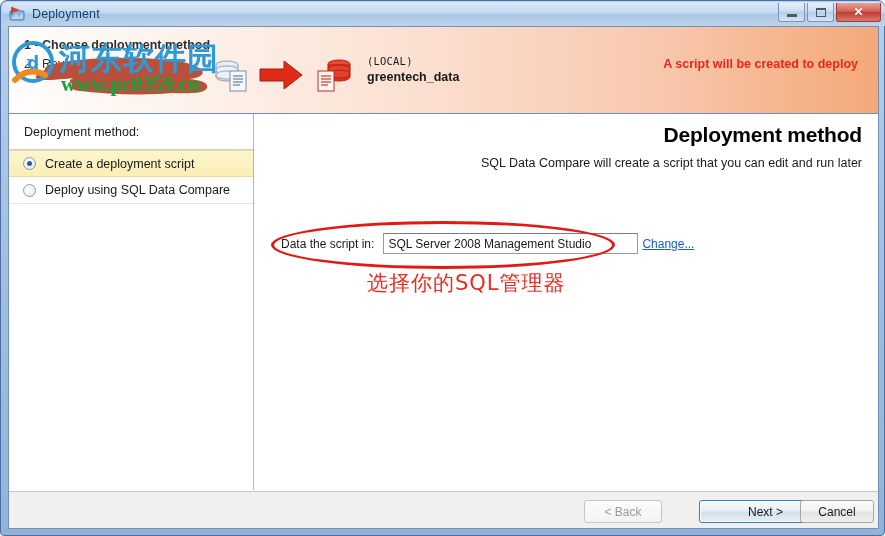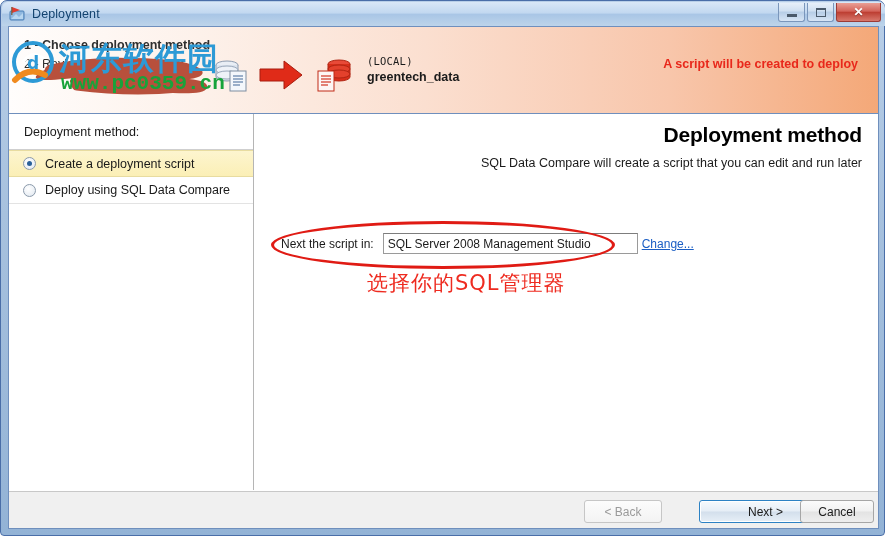--- a/index.html
+++ b/index.html
@@ -157,21 +157,21 @@
     font-family: "DejaVu Sans", sans-serif;
     font-size: 31px;
     font-weight: bold;
     color: #2d9ad6;
     letter-spacing: 1px;
     white-space: nowrap;
   }
   #wm-url {
     position: absolute;
     left: 52px; top: 34px;
-    font-family: Liberation Mono, monospace;
+    font-family: Liberation Serif, serif;
     font-size: 21px;
     font-weight: bold;
     color: #18a33a;
     white-space: nowrap;
   }
   #wm-logo {
     position: absolute;
     left: 2px; top: 2px;
     width: 48px; height: 50px;
   }
@@ -465,21 +465,21 @@
         <span class="radio-mark"></span>
         <span>Deploy using SQL Data Compare</span>
       </div>
     </div>
 
     <div id="content">
       <div id="content-title">Deployment method</div>
       <div id="content-sub">SQL Data Compare will create a script that you can edit and run later</div>
 
       <div id="form-row">
-        <span id="form-label">Next the script in:</span>
+        <span id="form-label">Data the script in:</span>
         <input id="script-input" type="text" readonly="" value="SQL Server 2008 Management Studio" style="">
         <span id="change-link">Change...</span>
       </div>
     </div>
 
     <div id="annot-ellipse"></div>
     <div id="annot-cn">选择你的SQL管理器</div>
 
     <div id="footer">
       <div class="btn" id="btn-back">&lt; Back</div>

